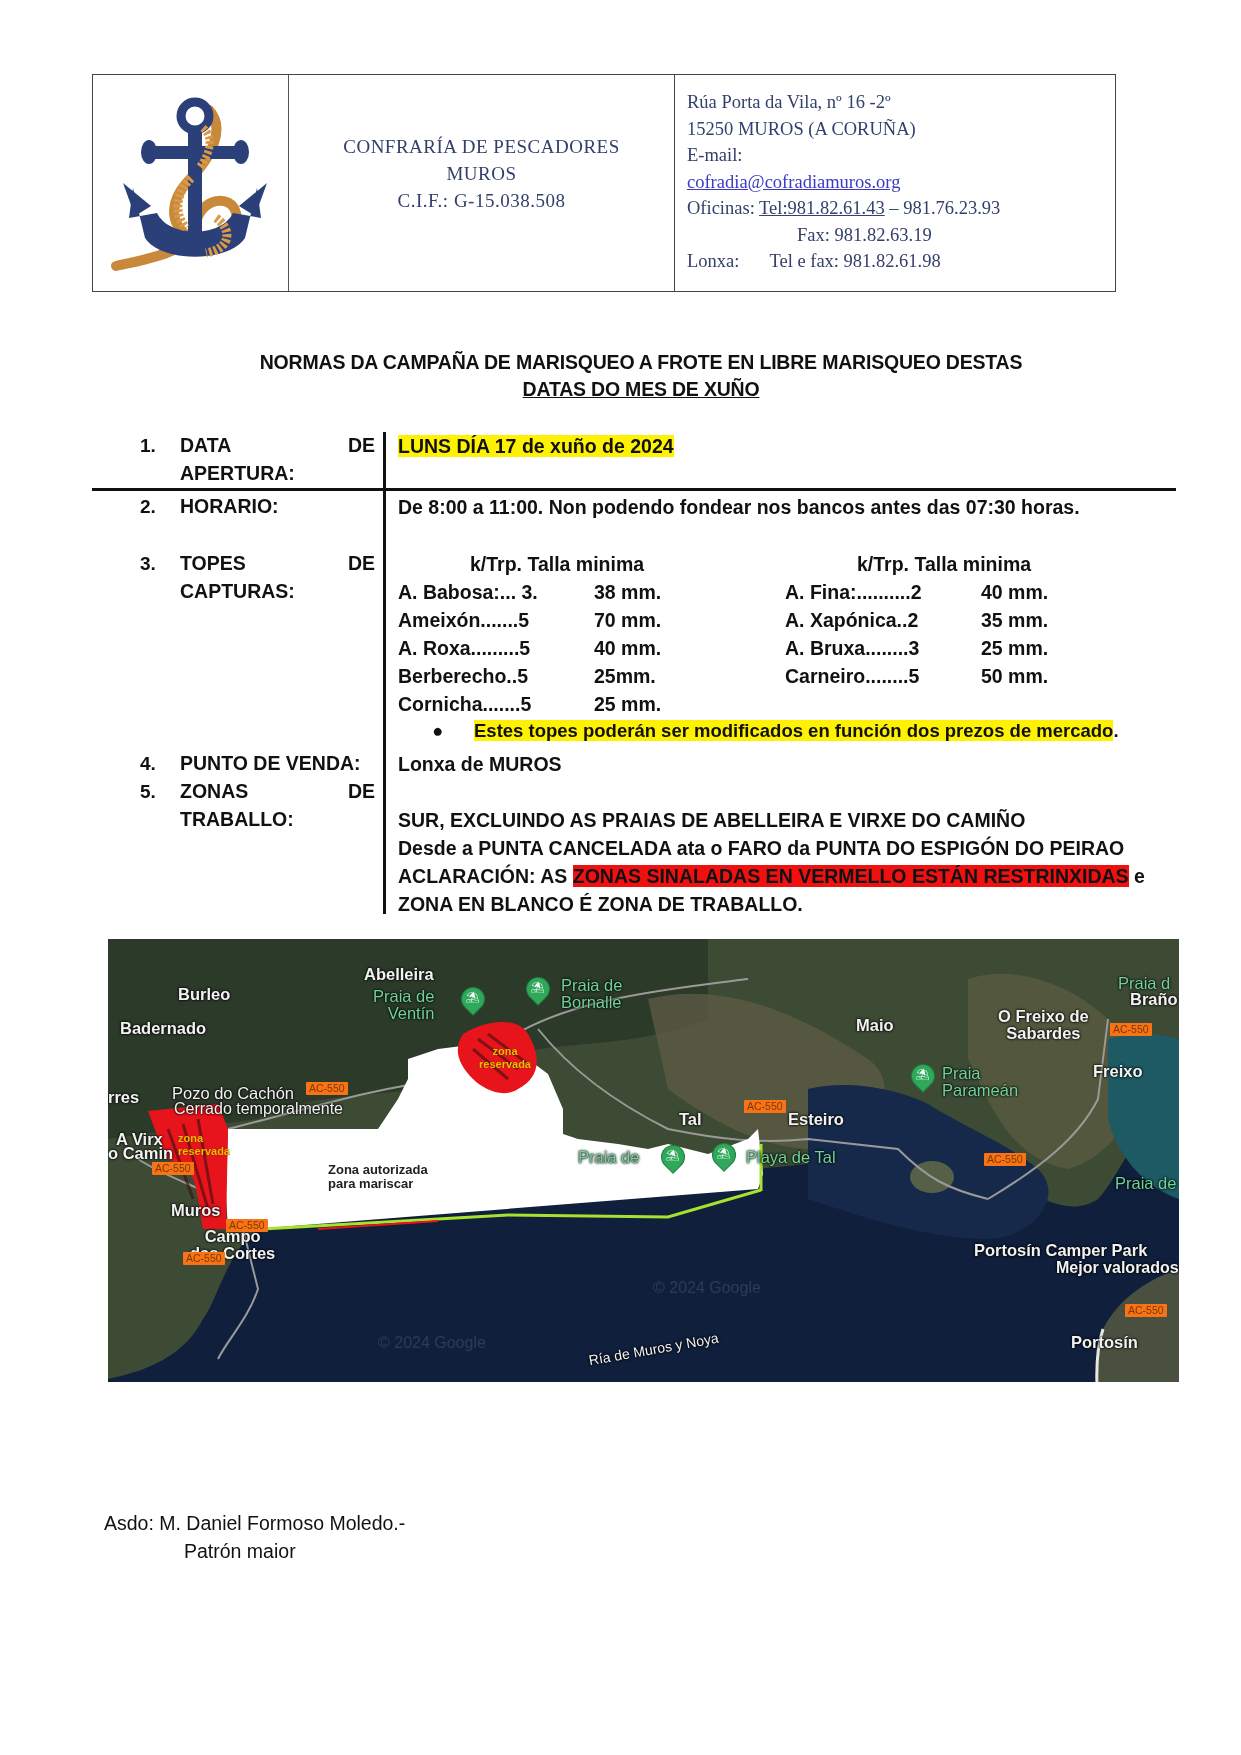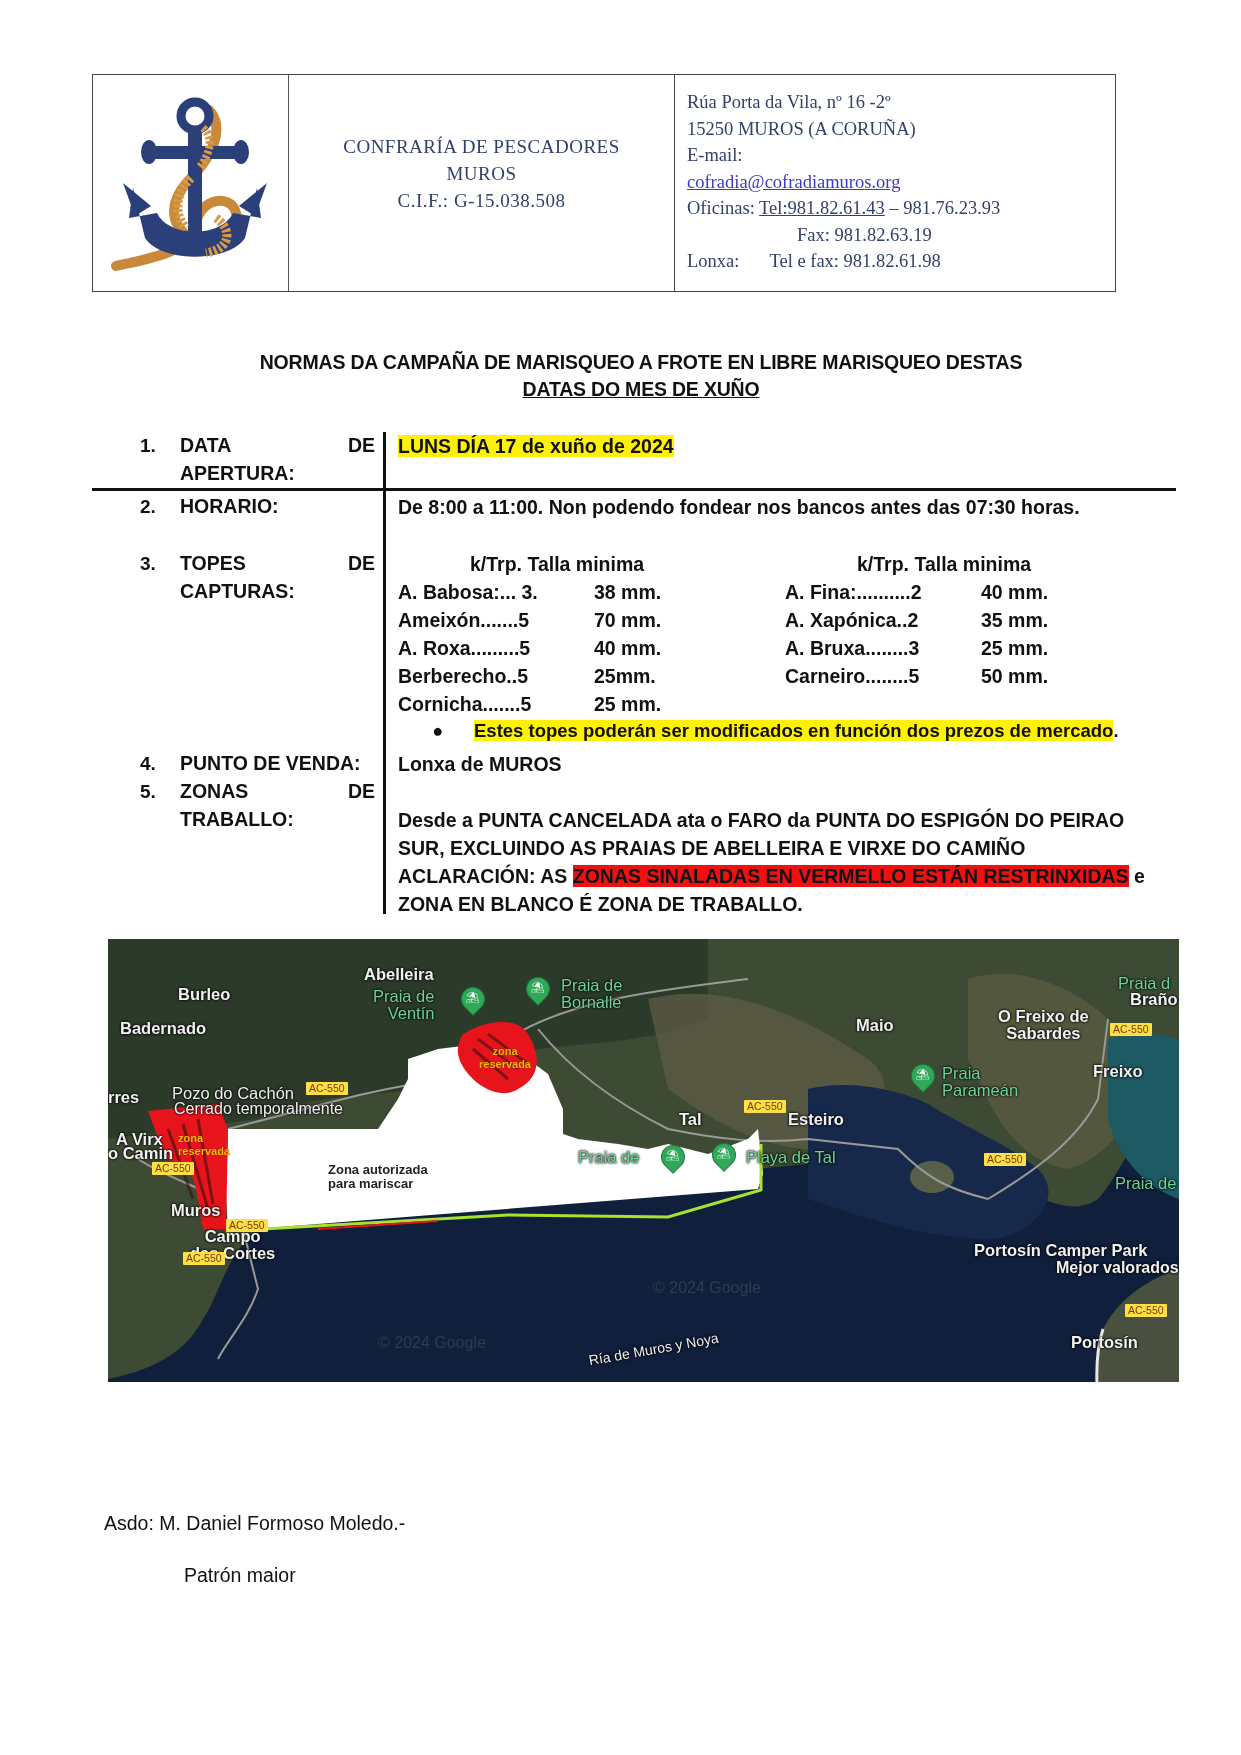--- a/index.html
+++ b/index.html
@@ -43,33 +43,33 @@
   .cap-note .bullet { display: inline-block; width: 42px; }
 
   
   .map { position: absolute; left: 108px; top: 939px; width: 1071px; height: 443px; overflow: hidden;
          background: #0f1f3c; }
   .map svg { position: absolute; left: 0; top: 0; }
   .map-label { position: absolute; color: #f2f2f2; font-size: 16.5px; font-weight: bold;
                text-shadow: 0 0 3px #000, 0 0 2px #000; line-height: 17px; white-space: nowrap; }
   .map-label.green { color: #6fd39a; font-weight: normal; }
   .map-label.small { font-size: 16px; font-weight: normal; }
-  .road { position: absolute; background: #fde047; color: #7a3a00; font-size: 10.5px; padding: 0 3px;
+  .road { position: absolute; background: #f97316; color: #7a3a00; font-size: 10.5px; padding: 0 3px;
           line-height: 13px; border-radius: 1px; white-space: nowrap; }
   .pin { position: absolute; width: 22px; height: 22px; border-radius: 50% 50% 50% 0; transform: rotate(-45deg);
          background: #2fa85a; border: 1px solid #1f7a40; }
   .pin span { position: absolute; left: 5px; top: 3px; transform: rotate(45deg); color: #fff; font-size: 11px; }
   .zone-text { position: absolute; color: #f0c000; font-size: 11px; font-weight: bold; line-height: 13px;
                text-shadow: 0 0 1px #600; }
   .auth-text { position: absolute; color: #222; font-size: 13px; font-weight: bold; line-height: 14px; }
   .watermark { position: absolute; color: rgba(255,255,255,0.12); font-size: 16px; }
 
   
   .sig { position: absolute; left: 104px; top: 1509px; font-size: 19.5px; line-height: 28px; }
-  .sig .l2 { padding-left: 80px; margin-top: 24px; }
+  .sig .l2 { padding-left: 80px; }
 </style>
 </head>
 <body>
 
 <div class="letterhead">
   <div class="lh-logo">
     <svg width="160" height="190" viewBox="0 0 160 190">
 
       <path d="M98 22 C115 40 100 70 80 90 C60 110 55 135 80 150 C105 165 130 150 125 125 C120 105 90 110 85 135 C80 165 40 170 5 178" fill="none" stroke="#c9893a" stroke-width="10" stroke-linecap="round"></path>
 
@@ -185,22 +185,22 @@
 <div class="row-label" style="top:750px; width:210px">PUNTO DE VENDA:</div>
 <div class="val" style="top:750px">Lonxa de MUROS</div>
 
 <div class="row-num" style="top:781px">5.</div>
 <div class="row-label" style="top:778px">
   <span>ZONAS</span>
   <span class="de">DE</span><br>
   <span>TRABALLO:</span>
 </div>
 <div class="val" style="top:806px">
+  <div>SUR, EXCLUINDO AS PRAIAS DE ABELLEIRA E VIRXE DO CAMIÑO</div>
   <div>Desde a PUNTA CANCELADA ata o FARO da PUNTA DO ESPIGÓN DO PEIRAO</div>
-  <div>SUR, EXCLUINDO AS PRAIAS DE ABELLEIRA E VIRXE DO CAMIÑO</div>
   <div><span>ACLARACIÓN: AS </span><span class="hl-red">ZONAS SINALADAS EN VERMELLO ESTÁN RESTRINXIDAS</span><span> e</span></div>
   <div>ZONA EN BLANCO É ZONA DE TRABALLO.</div>
 </div>
 
 <div class="map">
   <svg width="1071" height="528" viewBox="0 0 1071 528">
 
     <path d="M0 0 H1071 V140 C1040 170 1010 240 990 260 C960 280 930 255 900 245 C880 235 840 240 820 250 C780 260 740 230 700 225 L650 230 C620 250 560 250 520 250 C460 255 400 265 350 270 L150 292 C120 310 110 360 95 380 C80 410 50 430 0 440 Z" fill="#3d4a34"></path>
     <path d="M0 0 H600 V80 C500 120 420 90 360 140 C300 160 200 150 150 180 L0 200 Z" fill="#2c3a2a"></path>
     <path d="M540 60 C620 40 700 80 760 120 C800 150 760 200 720 210 C660 215 600 180 560 150 Z" fill="#5b5a44" opacity="0.8"></path>

